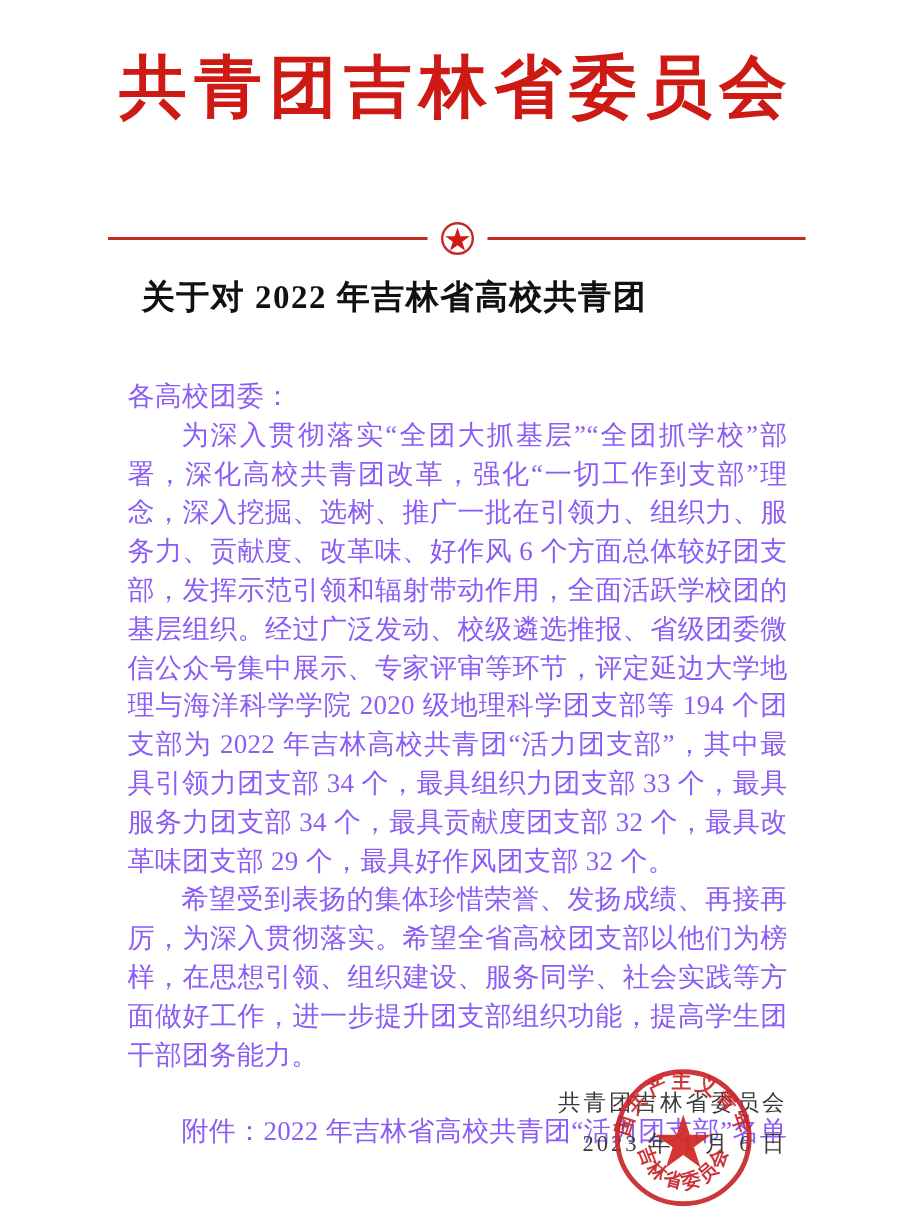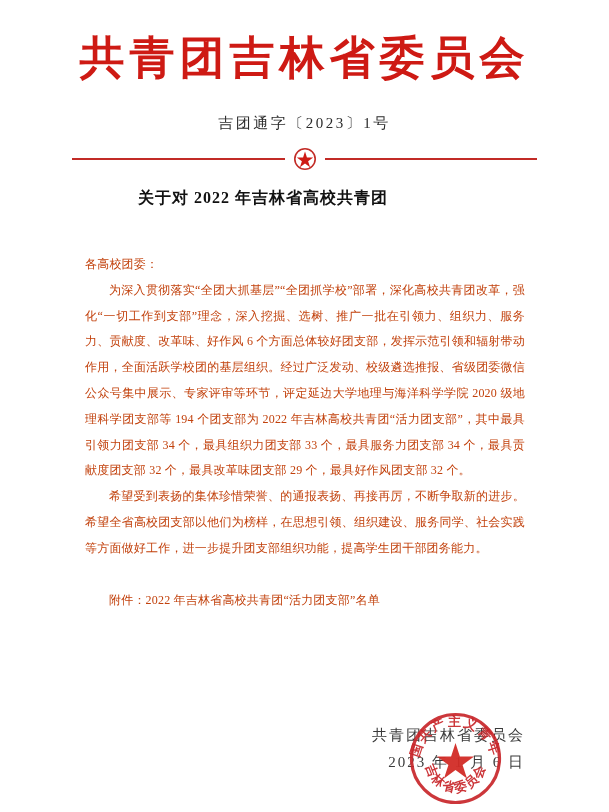--- a/index.html
+++ b/index.html
@@ -80,34 +80,34 @@
 
   
   .title-block {
     position: absolute;
     top: 182px;
     left: 0;
     width: 526px;
     text-align: center;
     color: #111111;
     font-weight: 700;
-    font-size: 16px;
+    font-size: 22px;
     line-height: 31px;
     letter-spacing: 1px;
   }
   .title-line { white-space: nowrap; }
 
   
   .body-block {
     position: absolute;
     top: 252px;
     left: 85px;
     width: 440px;
-    color: #c2410c;
-    font-size: 12px;
+    color: #8b5cf6;
+    font-size: 18px;
     line-height: 25.8px;
     letter-spacing: 0.2px;
   }
   .salutation {
     margin: 0 0 0 0;
     text-align: left;
   }
   .para {
     margin: 0;
     text-align: justify;
@@ -157,41 +157,40 @@
 </style>
 </head>
 <body>
 
 <div class="page">
 
   <div class="masthead">
     <div class="masthead-title">共青团吉林省委员会</div>
   </div>
 
-  <div class="doc-number">吉团通字〔2023〕1号</div>
 
   <div class="divider">
     <span class="rule"></span>
     <span class="star-wrap">
       <svg width="24" height="24" viewBox="0 0 24 24" aria-hidden="true">
         <circle cx="12" cy="12" r="10.2" fill="none" stroke="#C22B26" stroke-width="1.6"></circle>
         <polygon fill="#CE1A14" points="12,4.6 13.93,10.55 20.18,10.55 15.12,14.22 17.06,20.17 12,16.5 6.94,20.17 8.88,14.22 3.82,10.55 10.07,10.55"></polygon>
       </svg>
     </span>
     <span class="rule"></span>
   </div>
 
   <div class="title-block">
     <div class="title-line">关于对 2022 年吉林省高校共青团</div>
   </div>
 
   <div class="body-block">
     <p class="salutation">各高校团委：</p>
     <p class="para">为深入贯彻落实“全团大抓基层”“全团抓学校”部署，深化高校共青团改革，强化“一切工作到支部”理念，深入挖掘、选树、推广一批在引领力、组织力、服务力、贡献度、改革味、好作风 6 个方面总体较好团支部，发挥示范引领和辐射带动作用，全面活跃学校团的基层组织。经过广泛发动、校级遴选推报、省级团委微信公众号集中展示、专家评审等环节，评定延边大学地理与海洋科学学院 2020 级地理科学团支部等 194 个团支部为 2022 年吉林高校共青团“活力团支部”，其中最具引领力团支部 34 个，最具组织力团支部 33 个，最具服务力团支部 34 个，最具贡献度团支部 32 个，最具改革味团支部 29 个，最具好作风团支部 32 个。</p>
-    <p class="para">希望受到表扬的集体珍惜荣誉、的通报表扬、再接再厉，不断争取新的进步。希望全省高校团支部以他们为榜样，在思想引领、组织建设、服务同学、社会实践等方面做好工作，进一步提升团支部组织功能，提高学生团干部团务能力。</p>
+    <p class="para">希望受到表扬的集体珍惜荣誉、发扬成绩、再接再厉，为深入贯彻落实。希望全省高校团支部以他们为榜样，在思想引领、组织建设、服务同学、社会实践等方面做好工作，进一步提升团支部组织功能，提高学生团干部团务能力。</p>
     <p class="attachment">附件：2022 年吉林省高校共青团“活力团支部”名单</p>
   </div>
 
   <div class="signature-block">
     <div class="sig-org">共青团吉林省委员会</div>
     <div class="sig-date">2023 年 1 月 6 日</div>
   </div>
 
   <div class="seal">
     <svg width="105" height="105" viewBox="0 0 105 105" aria-hidden="true">

